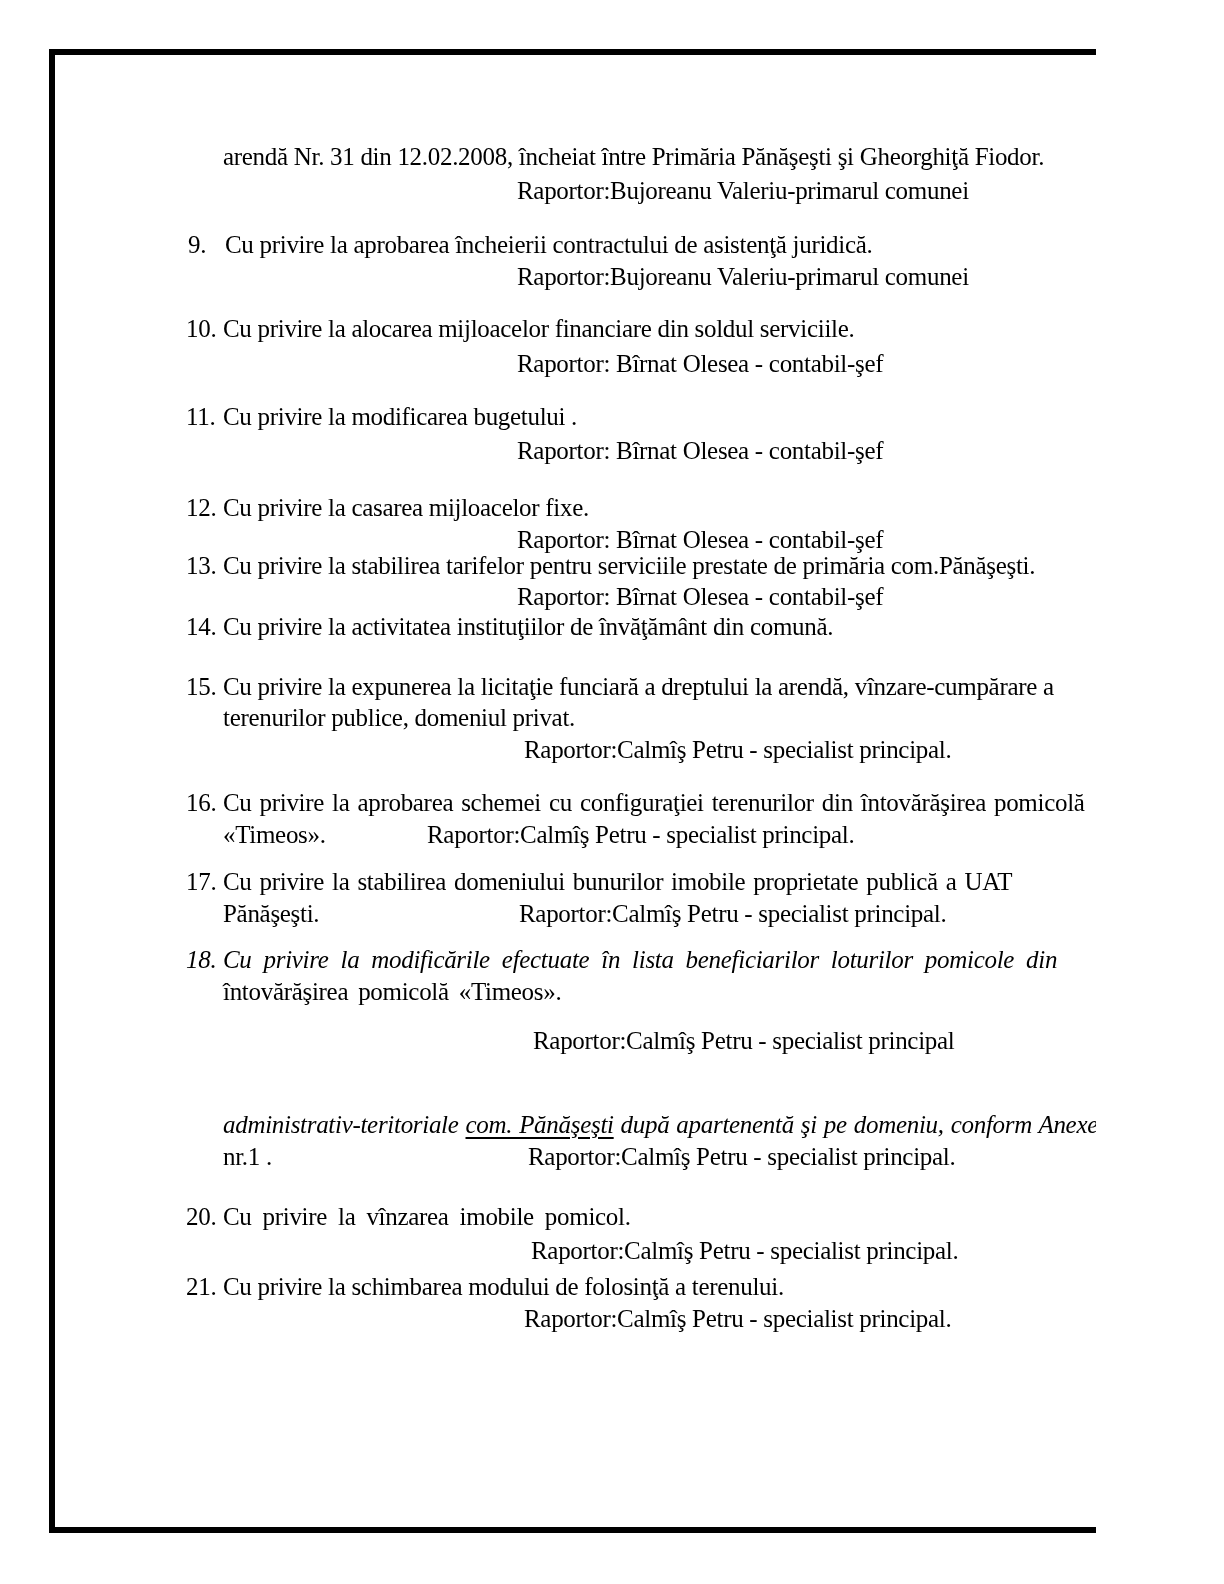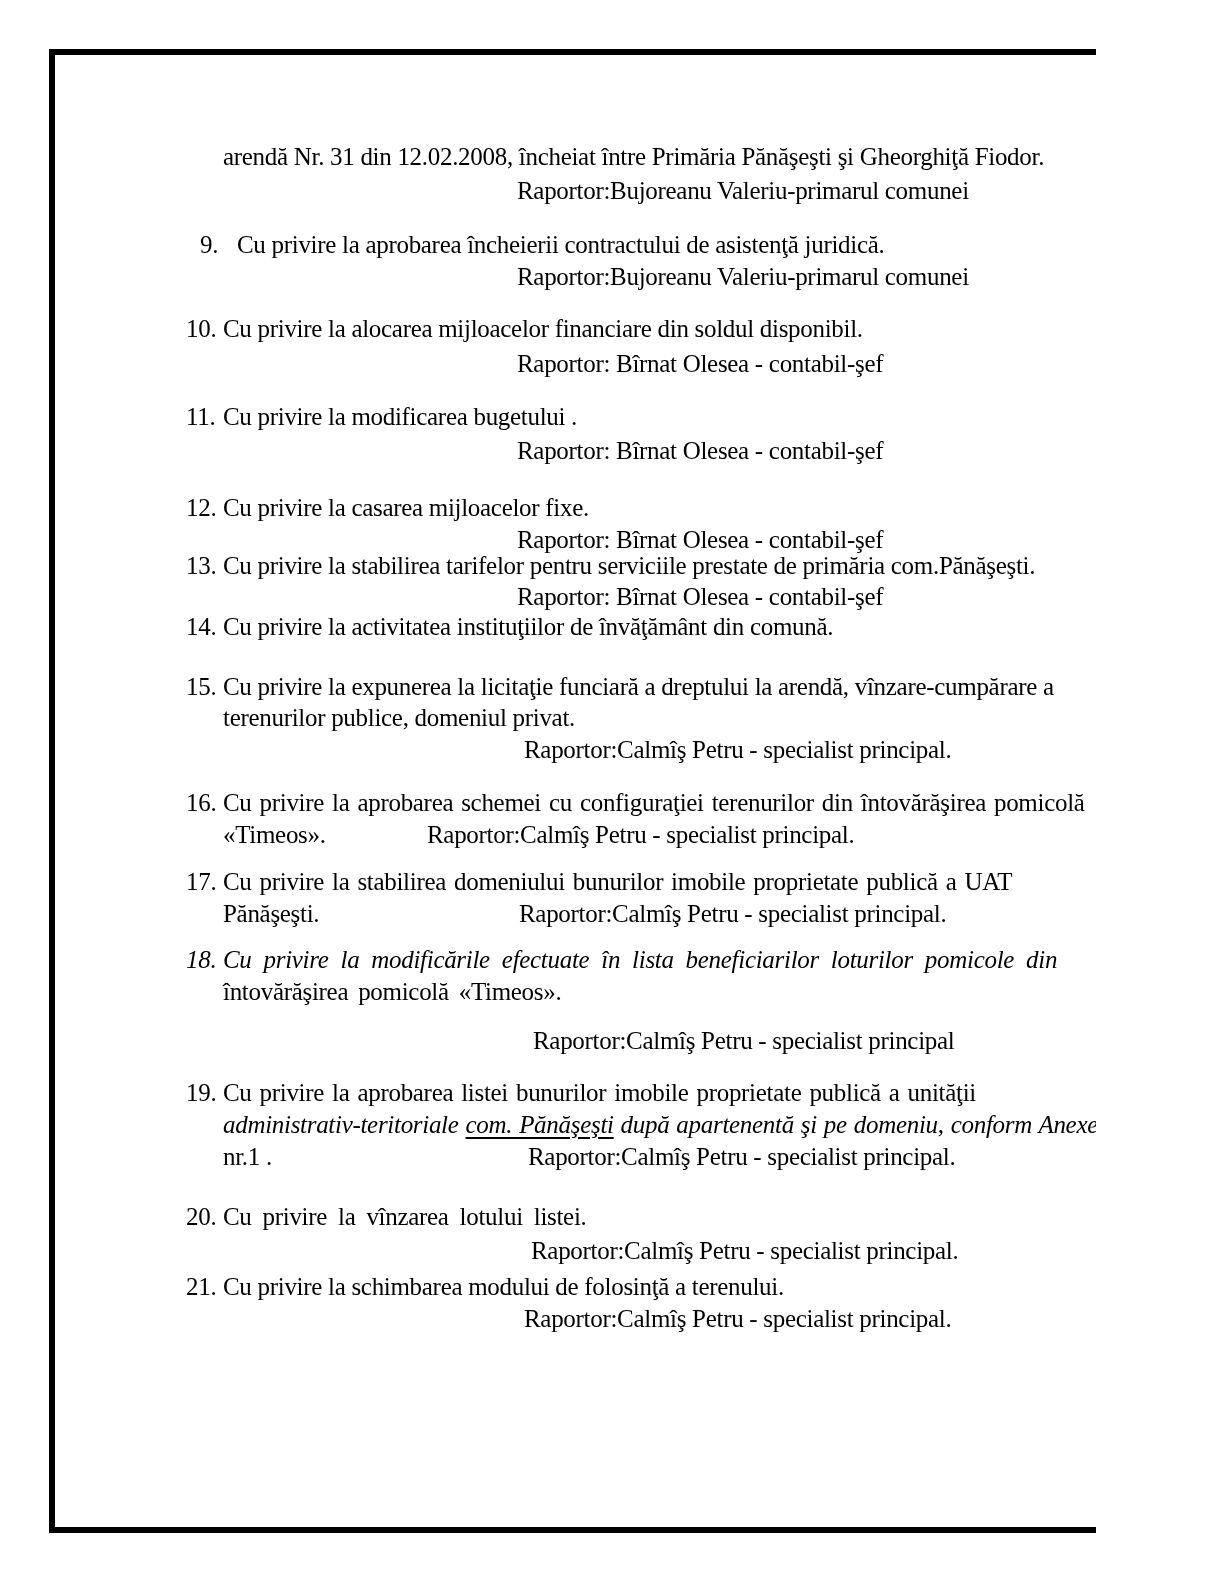--- a/index.html
+++ b/index.html
@@ -51,24 +51,24 @@
 </style>
 </head>
 <body>
 
 <div id="page">
   <div id="frame"></div>
 
   <div class="line" style="left:223px; top:141px;">arendă Nr. 31 din 12.02.2008, încheiat între Primăria Pănăşeşti şi Gheorghiţă Fiodor.</div>
   <div class="line" style="left:517px; top:175px;">Raportor:Bujoreanu Valeriu-primarul comunei</div>
 
-  <div class="line" style="left:200px; top:229px;"><span class="num">9.</span><span>Cu privire la aprobarea încheierii contractului de asistenţă juridică.</span></div>
+  <div class="line" style="left:188px; top:229px;"><span class="num">9.</span><span>Cu privire la aprobarea încheierii contractului de asistenţă juridică.</span></div>
   <div class="line" style="left:517px; top:261px;">Raportor:Bujoreanu Valeriu-primarul comunei</div>
 
-  <div class="line" style="left:186px; top:313px;"><span class="num">10.</span><span>Cu privire la alocarea mijloacelor financiare din soldul disponibil.</span></div>
+  <div class="line" style="left:186px; top:313px;"><span class="num">10.</span><span>Cu privire la alocarea mijloacelor financiare din soldul serviciile.</span></div>
   <div class="line" style="left:517px; top:348px;">Raportor: Bîrnat Olesea - contabil-şef</div>
 
   <div class="line" style="left:186px; top:401px;"><span class="num">11.</span><span>Cu privire la modificarea bugetului .</span></div>
   <div class="line" style="left:517px; top:435px;">Raportor: Bîrnat Olesea - contabil-şef</div>
 
   <div class="line" style="left:186px; top:492px;"><span class="num">12.</span><span>Cu privire la casarea mijloacelor fixe.</span></div>
   <div class="line" style="left:517px; top:524px;">Raportor: Bîrnat Olesea - contabil-şef</div>
 
   <div class="line" style="left:186px; top:550px;"><span class="num">13.</span><span>Cu privire la stabilirea tarifelor pentru serviciile prestate de primăria com.Pănăşeşti.</span></div>
   <div class="line" style="left:517px; top:581px;">Raportor: Bîrnat Olesea - contabil-şef</div>
@@ -84,23 +84,22 @@
   <div class="line" style="left:427px; top:819px;">Raportor:Calmîş Petru - specialist principal.</div>
 
   <div class="line ws2" style="left:186px; top:866px;"><span class="num">17.</span><span>Cu privire la stabilirea domeniului bunurilor imobile proprietate publică a UAT</span></div>
   <div class="line" style="left:223px; top:898px;">Pănăşeşti.</div>
   <div class="line" style="left:519px; top:898px;">Raportor:Calmîş Petru - specialist principal.</div>
 
   <div class="line ws6" style="left:186px; top:944px;"><span class="num">18.</span><span>Cu privire la modificările efectuate în lista beneficiarilor loturilor pomicole din</span></div>
   <div class="line ws4" style="left:223px; top:976px;">întovărăşirea pomicolă «Timeos».</div>
   <div class="line" style="left:533px; top:1025px;">Raportor:Calmîş Petru - specialist principal</div>
 
-  <div class="line ws2" style="left:186px; top:1077px;"><span class="num">19.</span><span>Cu privire la aprobarea listei bunurilor imobile proprietate publică a unităţii</span></div>
   <div class="line ws1" style="left:223px; top:1109px;font-style:italic;"><span>administrativ-teritoriale </span><span class="ul">com. Pănăşeşti</span><span> după apartenentă şi pe domeniu, conform Anexei</span></div>
   <div class="line" style="left:223px; top:1141px;">nr.1 .</div>
   <div class="line" style="left:528px; top:1141px;">Raportor:Calmîş Petru - specialist principal.</div>
 
-  <div class="line ws5" style="left:186px; top:1201px;"><span class="num">20.</span><span>Cu privire la vînzarea lotului listei.</span></div>
+  <div class="line ws5" style="left:186px; top:1201px;"><span class="num">20.</span><span>Cu privire la vînzarea imobile pomicol.</span></div>
   <div class="line" style="left:531px; top:1235px;">Raportor:Calmîş Petru - specialist principal.</div>
 
   <div class="line" style="left:186px; top:1271px;"><span class="num">21.</span><span>Cu privire la schimbarea modului de folosinţă a terenului.</span></div>
   <div class="line" style="left:524px; top:1303px;">Raportor:Calmîş Petru - specialist principal.</div>
 </div>
 
 </body></html>

